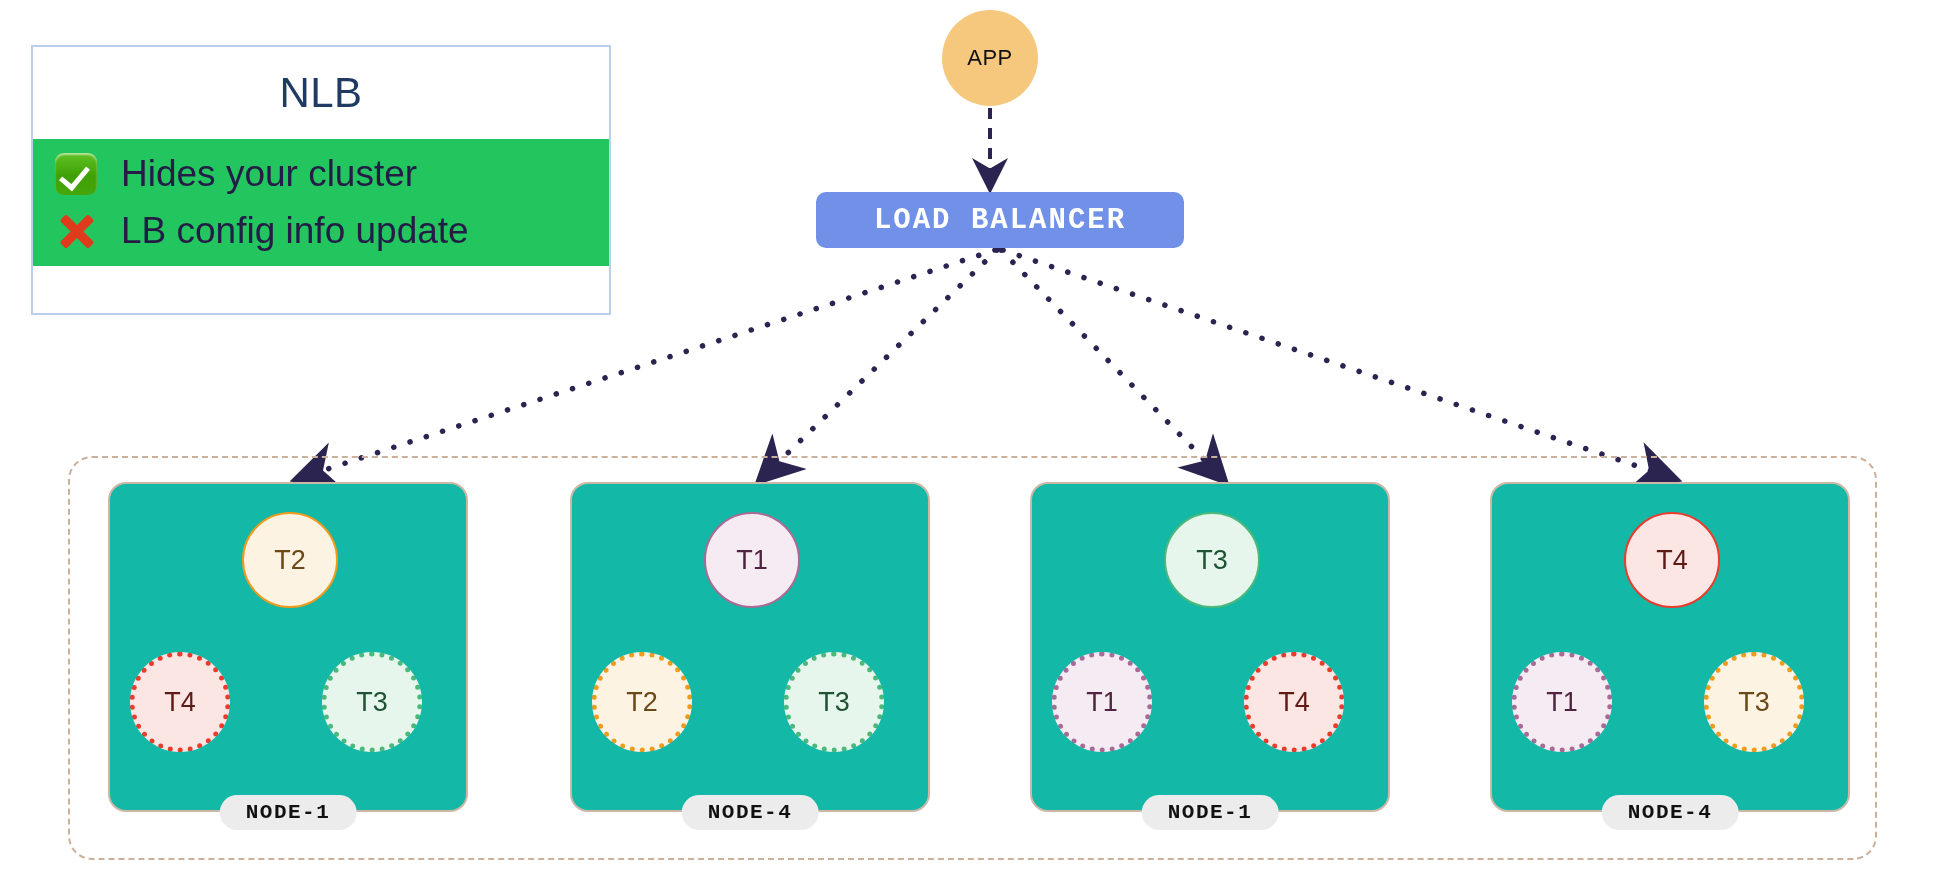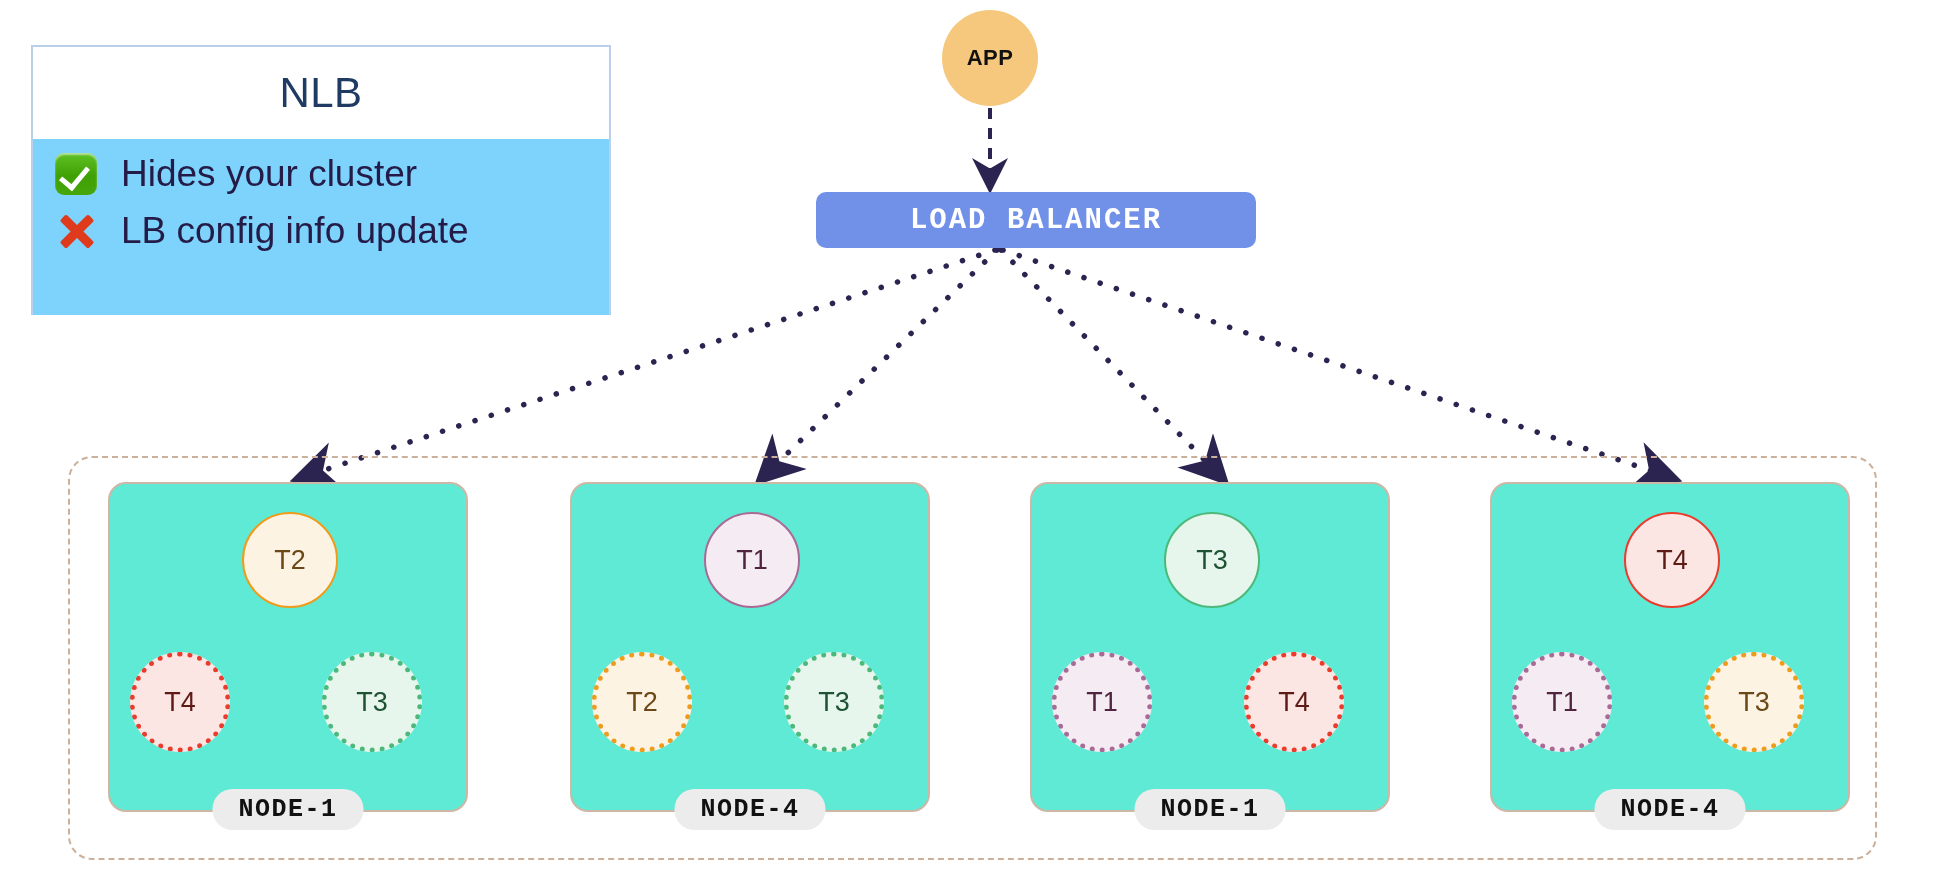--- a/index.html
+++ b/index.html
@@ -16,21 +16,21 @@
   
   #legend{
     position:absolute;left:31px;top:20px;width:580px;height:270px;
     border:2px solid #b9cfea;background:#ffffff;box-sizing:border-box;margin-top:25px;
   }
   #legend-title{
     height:92px;display:flex;align-items:center;justify-content:center;
     font-size:42px;color:#1f3b63;letter-spacing:.5px;
   }
   #legend-body{
-    background:#7dd3fc;height:176px;box-sizing:border-box;
+    background:#22c55e;height:127px;box-sizing:border-box;
     padding:6px 0 0 22px;
   }
   .legend-row{display:flex;align-items:center;height:57px;}
   .legend-ico{width:66px;flex:0 0 66px;display:flex;align-items:center;justify-content:flex-start;}
   .legend-txt{font-size:37px;color:#241b47;line-height:1;}
 
   .ico-check{
     width:42px;height:42px;border-radius:9px;
     background:linear-gradient(180deg,#5fc225 0%,#3fa004 55%,#46a70c 100%);
     position:relative;box-shadow:inset 0 2px 2px rgba(255,255,255,.55);
@@ -45,49 +45,49 @@
     content:"";position:absolute;left:2px;top:18px;width:40px;height:9px;
     background:#e03a1c;border-radius:2px;
   }
   .ico-x:before{transform:rotate(45deg);}
   .ico-x:after{transform:rotate(-45deg);}
 
   
   #app-node{
     position:absolute;left:942px;top:10px;width:96px;height:96px;border-radius:50%;
     background:#f5c87e;display:flex;align-items:center;justify-content:center;
-    font-family:"Liberation Sans",sans-serif;font-weight:bold;font-size:22px;color:#111;
+    font-family:"Liberation Sans",sans-serif;font-weight:normal;font-size:22px;color:#111;
     letter-spacing:.5px;
   }
 
   
   #lb{
-    position:absolute;left:816px;top:192px;width:440px;height:56px;border-radius:10px;
+    position:absolute;left:816px;top:192px;width:368px;height:56px;border-radius:10px;
     background:#7190e8;display:flex;align-items:center;justify-content:center;
     color:#ffffff;font-family:"Liberation Mono",monospace;font-weight:bold;
     font-size:29px;letter-spacing:2px;
   }
 
   
   #cluster{
     position:absolute;left:68px;top:456px;width:1809px;height:404px;
     border:2.5px dashed #cbb09b;border-radius:24px;box-sizing:border-box;
   }
 
   
   .node{
     position:absolute;top:482px;width:360px;height:330px;
-    border:2px solid #cdb7a6;border-radius:18px;background:#5eead4;
+    border:2px solid #cdb7a6;border-radius:18px;background:#14b8a6;
     box-sizing:border-box;
   }
   .node-label{
     position:absolute;left:50%;transform:translateX(-50%);
     bottom:-20px;background:#ececec;border-radius:20px;
     padding:6px 26px;font-family:"Liberation Mono",monospace;font-weight:bold;
-    font-size:25px;color:#111;letter-spacing:1.5px;white-space:nowrap;
+    font-size:21px;color:#111;letter-spacing:1.5px;white-space:nowrap;
   }
 
   
   .pod{
     position:absolute;border-radius:50%;display:flex;align-items:center;
     justify-content:center;font-size:27px;box-sizing:border-box;
   }
   .pod.primary{width:96px;height:96px;border-width:2.5px;border-style:solid;}
   .pod.replica{width:100px;height:100px;border-width:5px;border-style:dotted;}
   .pos-top{left:132px;top:28px;}

